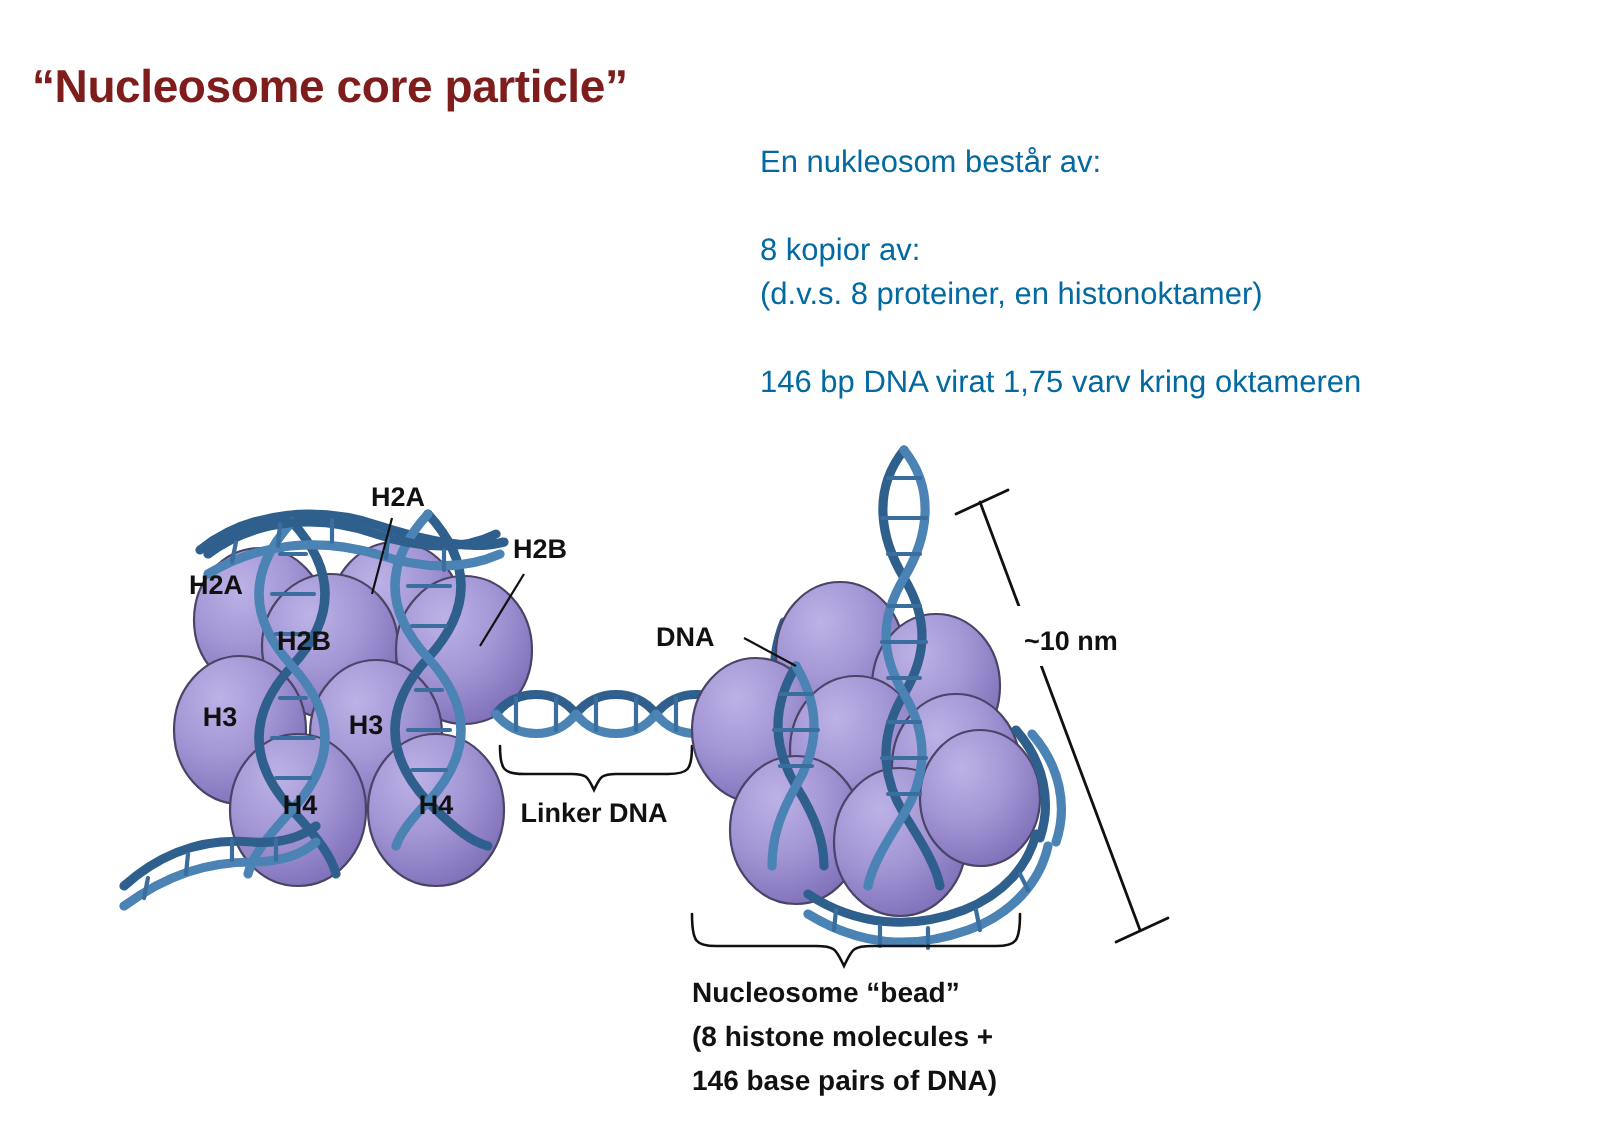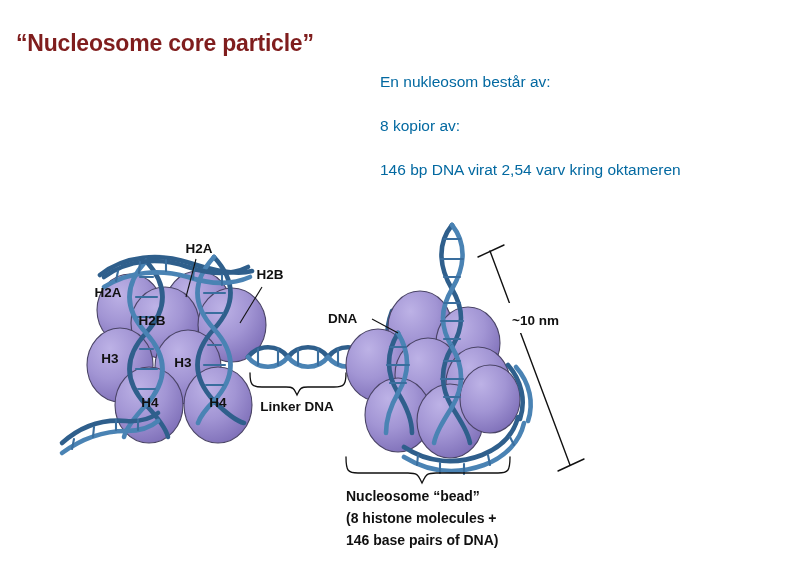--- a/index.html
+++ b/index.html
@@ -50,22 +50,23 @@
 <body>
 
 <div class="slide">
 
   <div class="title">“Nucleosome core particle”</div>
 
   <div class="body-text">
     <span class="ln">En nukleosom består av:</span>
     <span class="gap"></span>
     <span class="ln">8 kopior av:</span>
+    <span class="ln">(d.v.s. 8 proteiner, en histonoktamer)</span>
     <span class="gap"></span>
-    <span class="ln">146 bp DNA virat 2,54 varv kring oktameren</span>
+    <span class="ln">146 bp DNA virat 1,75 varv kring oktameren</span>
   </div>
 
   <div class="figure">
     <svg width="802" height="345" viewBox="0 0 802 345" xmlns="http://www.w3.org/2000/svg">
       <defs>
         <radialGradient id="sphGrad" cx="35%" cy="28%" r="78%">
           <stop offset="0%" stop-color="#bdb2e6"></stop>
           <stop offset="52%" stop-color="#a295d4"></stop>
           <stop offset="100%" stop-color="#7e6fb8"></stop>
         </radialGradient>

